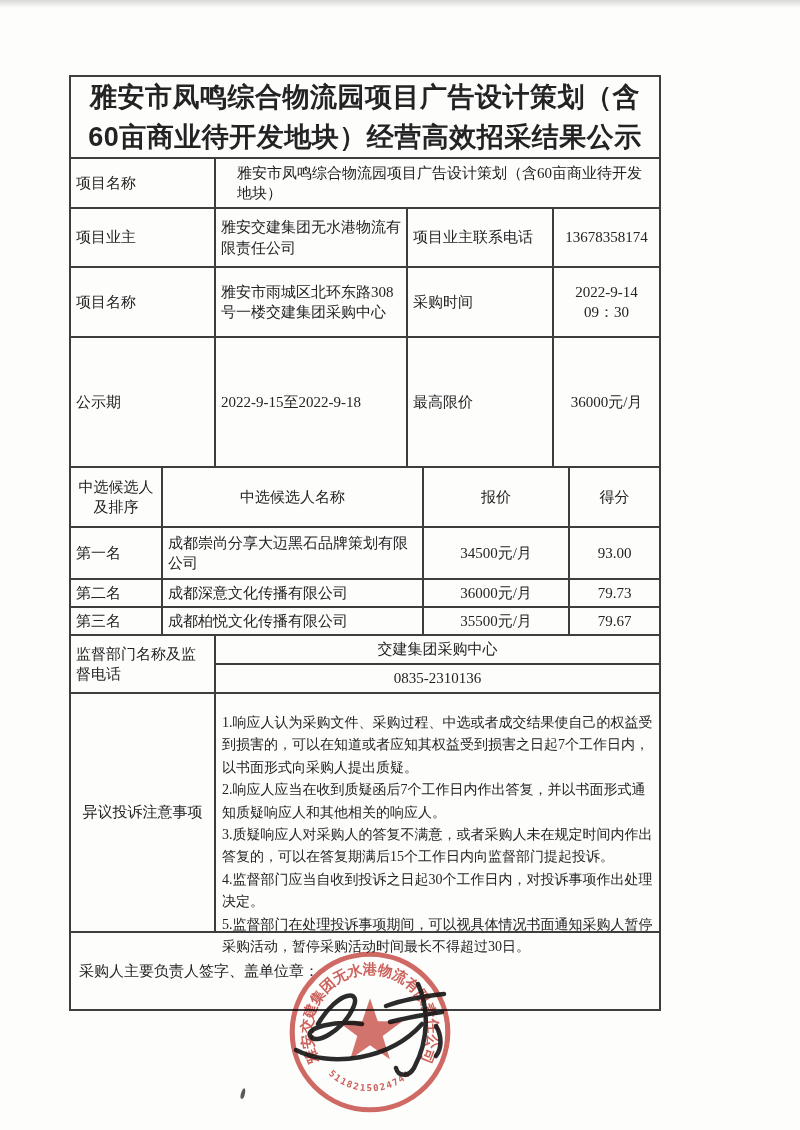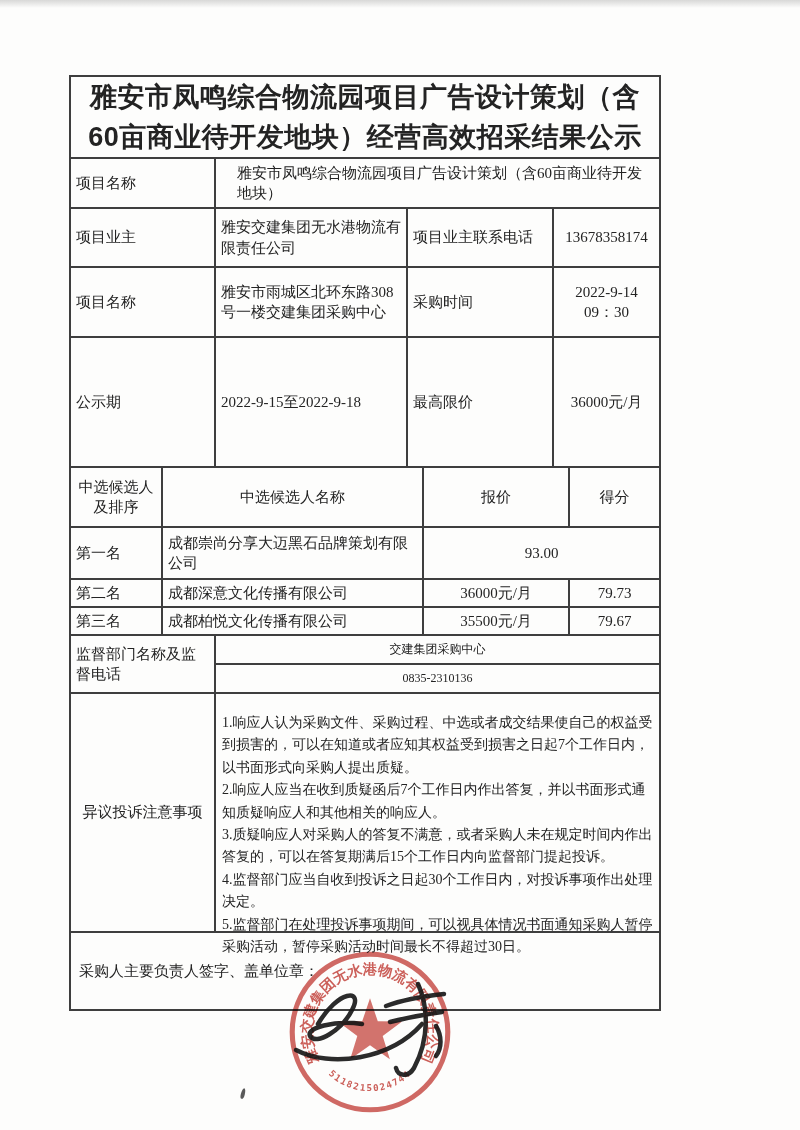--- a/index.html
+++ b/index.html
@@ -48,21 +48,21 @@
   .h-c1    { height:52px; }
   .h-c2    { height:28px; }
   .h-c3    { height:28px; }
   .h-other { height:52px; }
   .h-sup   { height:58px; }
   .h-obj   { height:239px; }
   .h-sign  { height:76px; }
 
   .pre-line { white-space:pre-line; }
   .sup-right { flex:1; display:flex; flex-direction:column; }
-  .sup-half { flex:1; display:flex; align-items:center; justify-content:center; font-size:12px; }
+  .sup-half { flex:1; display:flex; align-items:center; justify-content:center; font-size:15px; }
   .sup-half:first-child { border-bottom:2px solid #3e3e3e; }
 
   .obj-val {
     align-items:flex-start; padding:18px 4px 4px 6px;
     font-size:14px; line-height:1.6; display:block;
   }
   .obj-val p { margin:0; }
 
   .sign-cell { flex:1; padding-left:8px; font-size:15px; }
 
@@ -121,20 +121,21 @@
   <div class="row h-chead">
     <div class="cell w-rank c-center">中选候选人及排序</div>
     <div class="cell w-name c-center">中选候选人名称</div>
     <div class="cell w-labelb c-center">报价</div>
     <div class="cell w-valb c-center">得分</div>
   </div>
 
   <div class="row h-c1">
     <div class="cell w-rank">第一名</div>
     <div class="cell w-name">成都崇尚分享大迈黑石品牌策划有限公司</div>
+    <div class="cell w-labelb c-center">34500元/月</div>
     <div class="cell w-valb c-center">93.00</div>
   </div>
 
   <div class="row h-c2">
     <div class="cell w-rank">第二名</div>
     <div class="cell w-name">成都深意文化传播有限公司</div>
     <div class="cell w-labelb c-center">36000元/月</div>
     <div class="cell w-valb c-center">79.73</div>
   </div>
 

